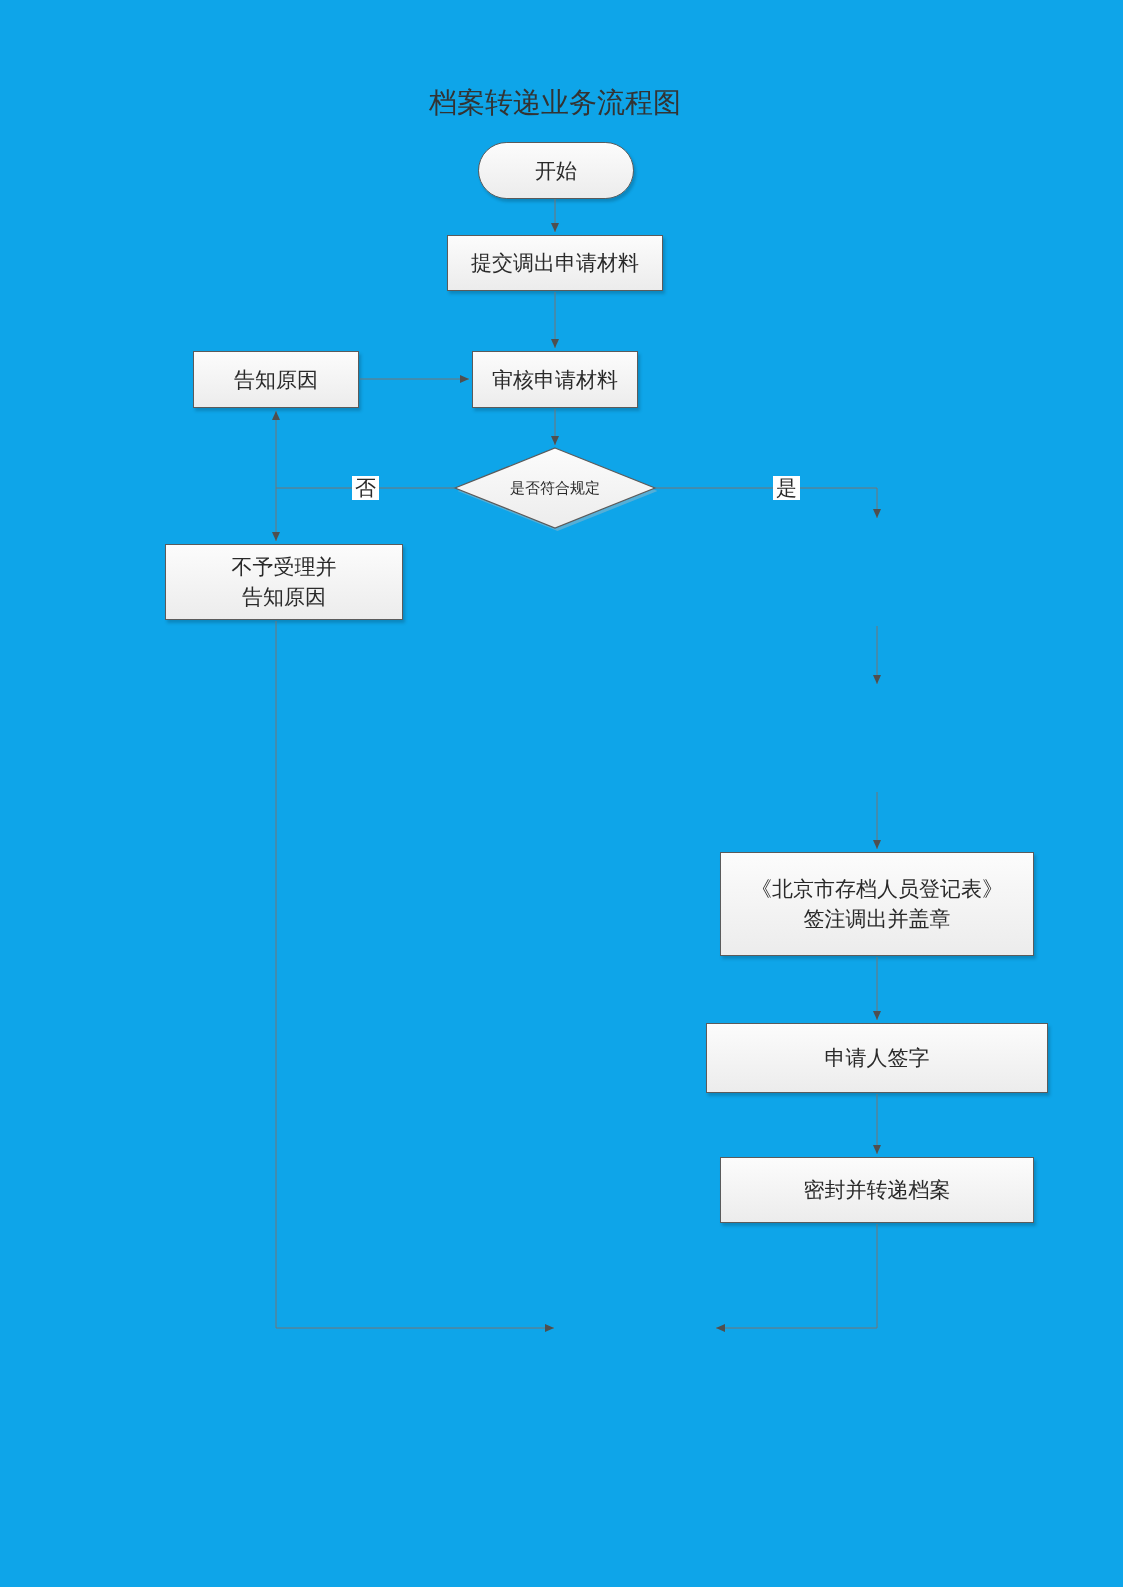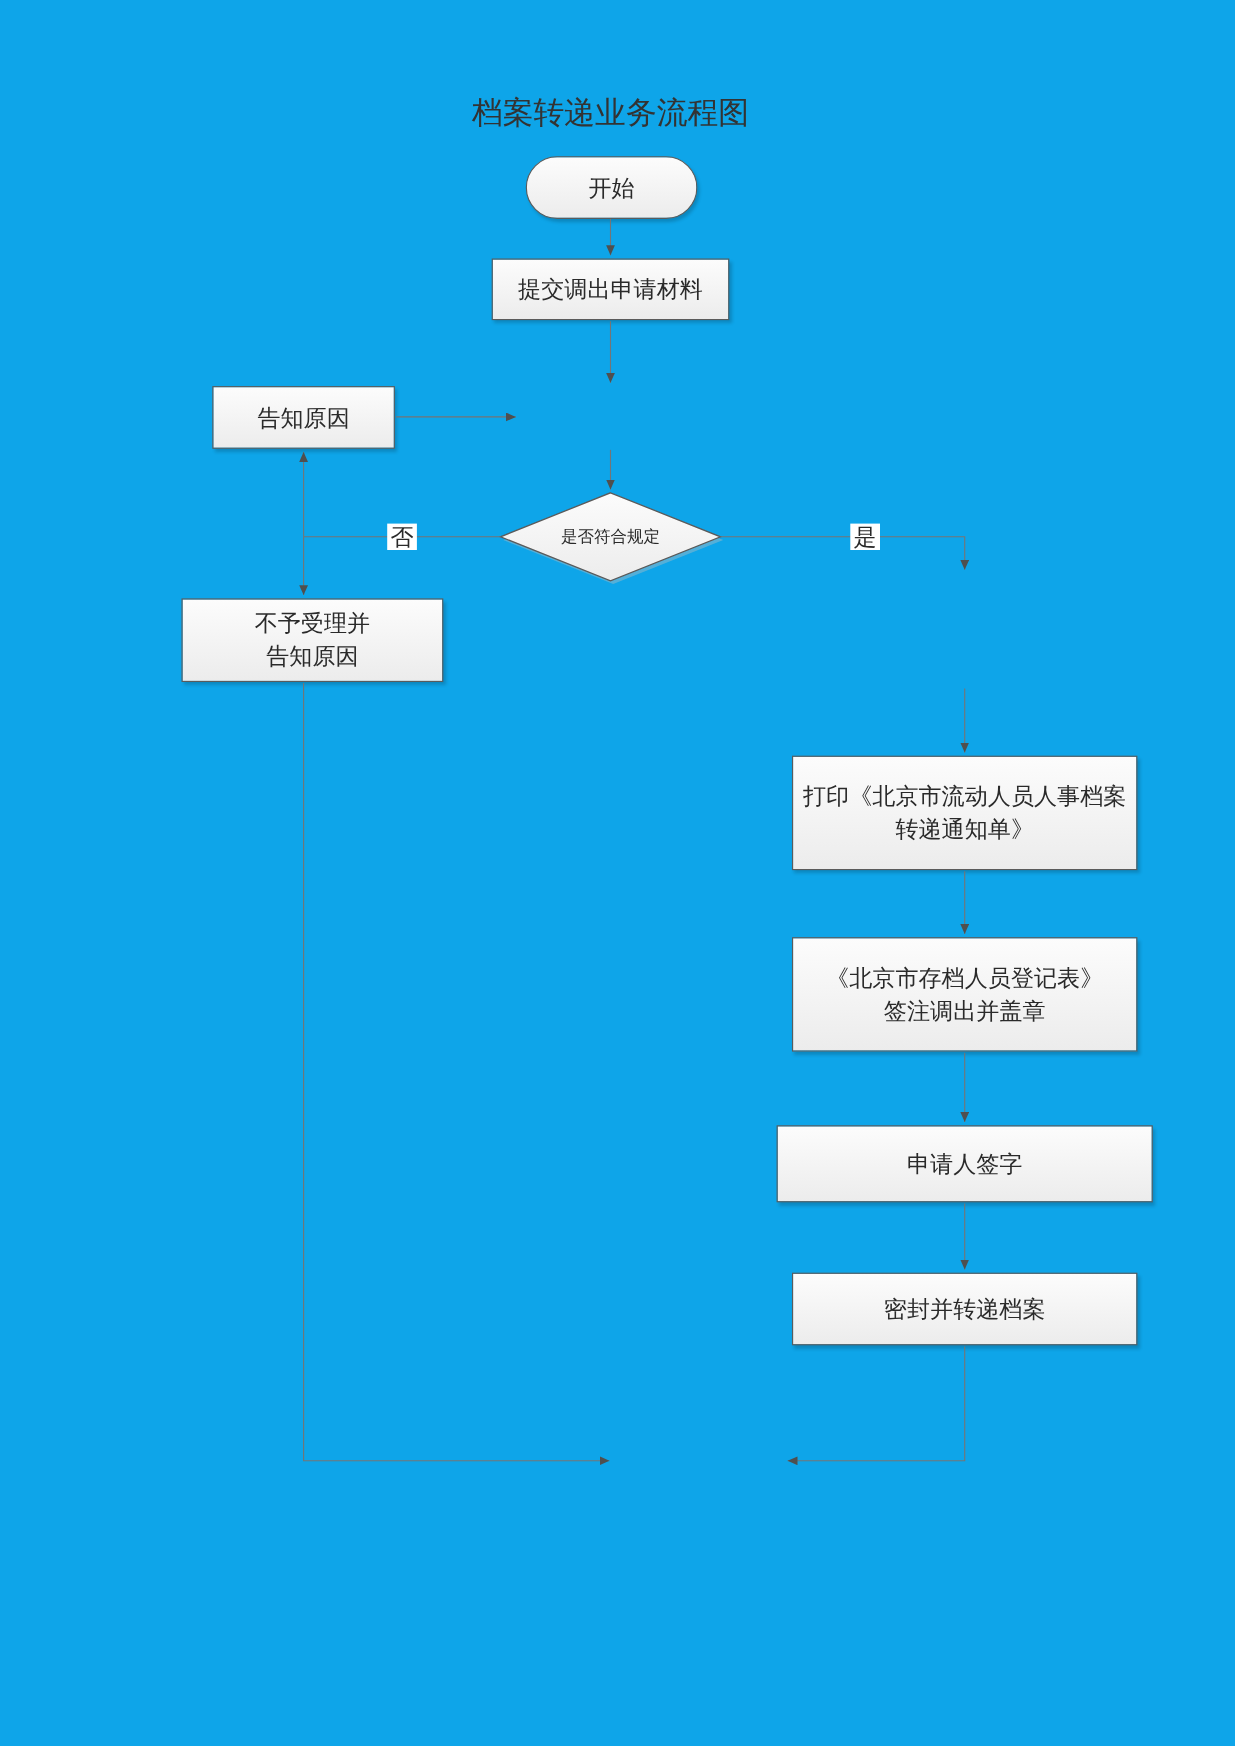--- a/index.html
+++ b/index.html
@@ -42,43 +42,42 @@
   </div>
 
   <div class="node" style="left:447px;top:235px;width:216px;height:56px">
     <span>提交调出申请材料</span>
   </div>
 
   <div class="node" style="left:193px;top:351px;width:166px;height:57px">
     <span>告知原因</span>
   </div>
 
+  <div class="node" style="left:472px;top:351px;width:166px;height:57px">
+    <span>审核申请材料</span>
+  </div>
 
   <svg class="diamond-svg" style="left:449px;top:442px" width="214" height="94" viewBox="0 0 214 94">
     <defs>
       <linearGradient id="dg" x1="0" y1="0" x2="0" y2="1">
         <stop offset="0" stop-color="#fcfcfc"></stop>
           <stop offset="1" stop-color="#ececec"></stop>
       </linearGradient>
     </defs>
     <polygon points="106,6 206,46 106,86 6,46" transform="translate(2.5,3)" fill="#bfbfbf" opacity="0.4"></polygon>
     <polygon points="106,6 206,46 106,86 6,46" fill="url(#dg)" stroke="#5b5b5b" stroke-width="1.2"></polygon>
   </svg>
   <div class="plain" style="left:455px;top:448px;width:200px;height:80px">是否符合规定</div>
 
   <div class="node" style="left:165px;top:544px;width:238px;height:76px">
     <span>不予受理并</span>
     <span>告知原因</span>
   </div>
 
 
-  <div class="node" style="left:720px;top:687px;width:314px;height:104px">
-    <span>打印《北京市流动人员人事档案</span>
-    <span>转递通知单》</span>
-  </div>
 
   <div class="node" style="left:720px;top:852px;width:314px;height:104px">
     <span>《北京市存档人员登记表》</span>
     <span>签注调出并盖章</span>
   </div>
 
   <div class="node" style="left:706px;top:1023px;width:342px;height:70px">
     <span>申请人签字</span>
   </div>
 

